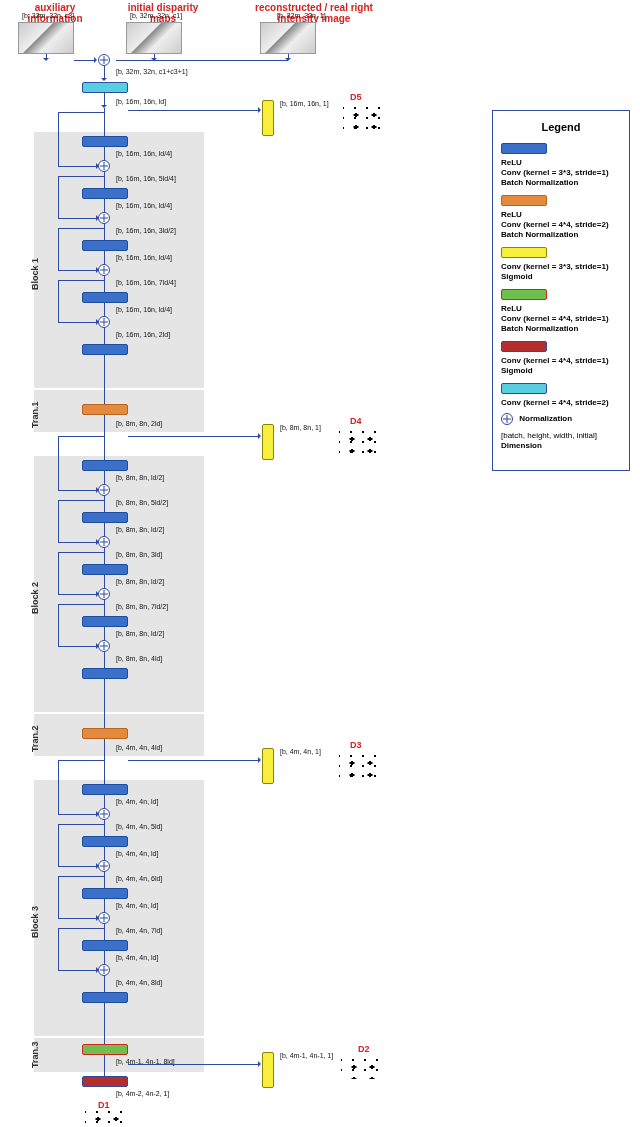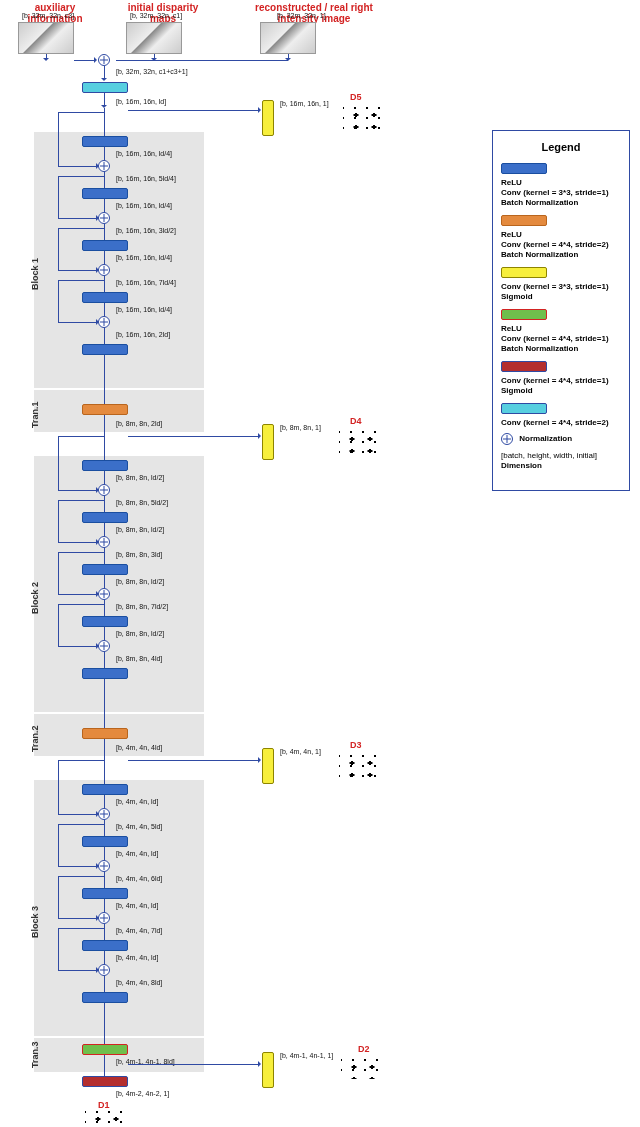--- a/index.html
+++ b/index.html
@@ -106,21 +106,20 @@
   }
   
   .legend {
     position: absolute;
     right: 10px;
     top: 110px;
     width: 138px;
     border: 1.5px solid #2f4aa3;
     padding: 10px 8px 14px;
     font-size: 8px;
-    margin-top: 20px;
   }
   .legend h3 {
     margin: 0 0 10px;
     text-align: center;
     font-size: 11px;
     font-weight: 700;
   }
   .legend .swatch {
     height: 11px;
     width: 46px;

